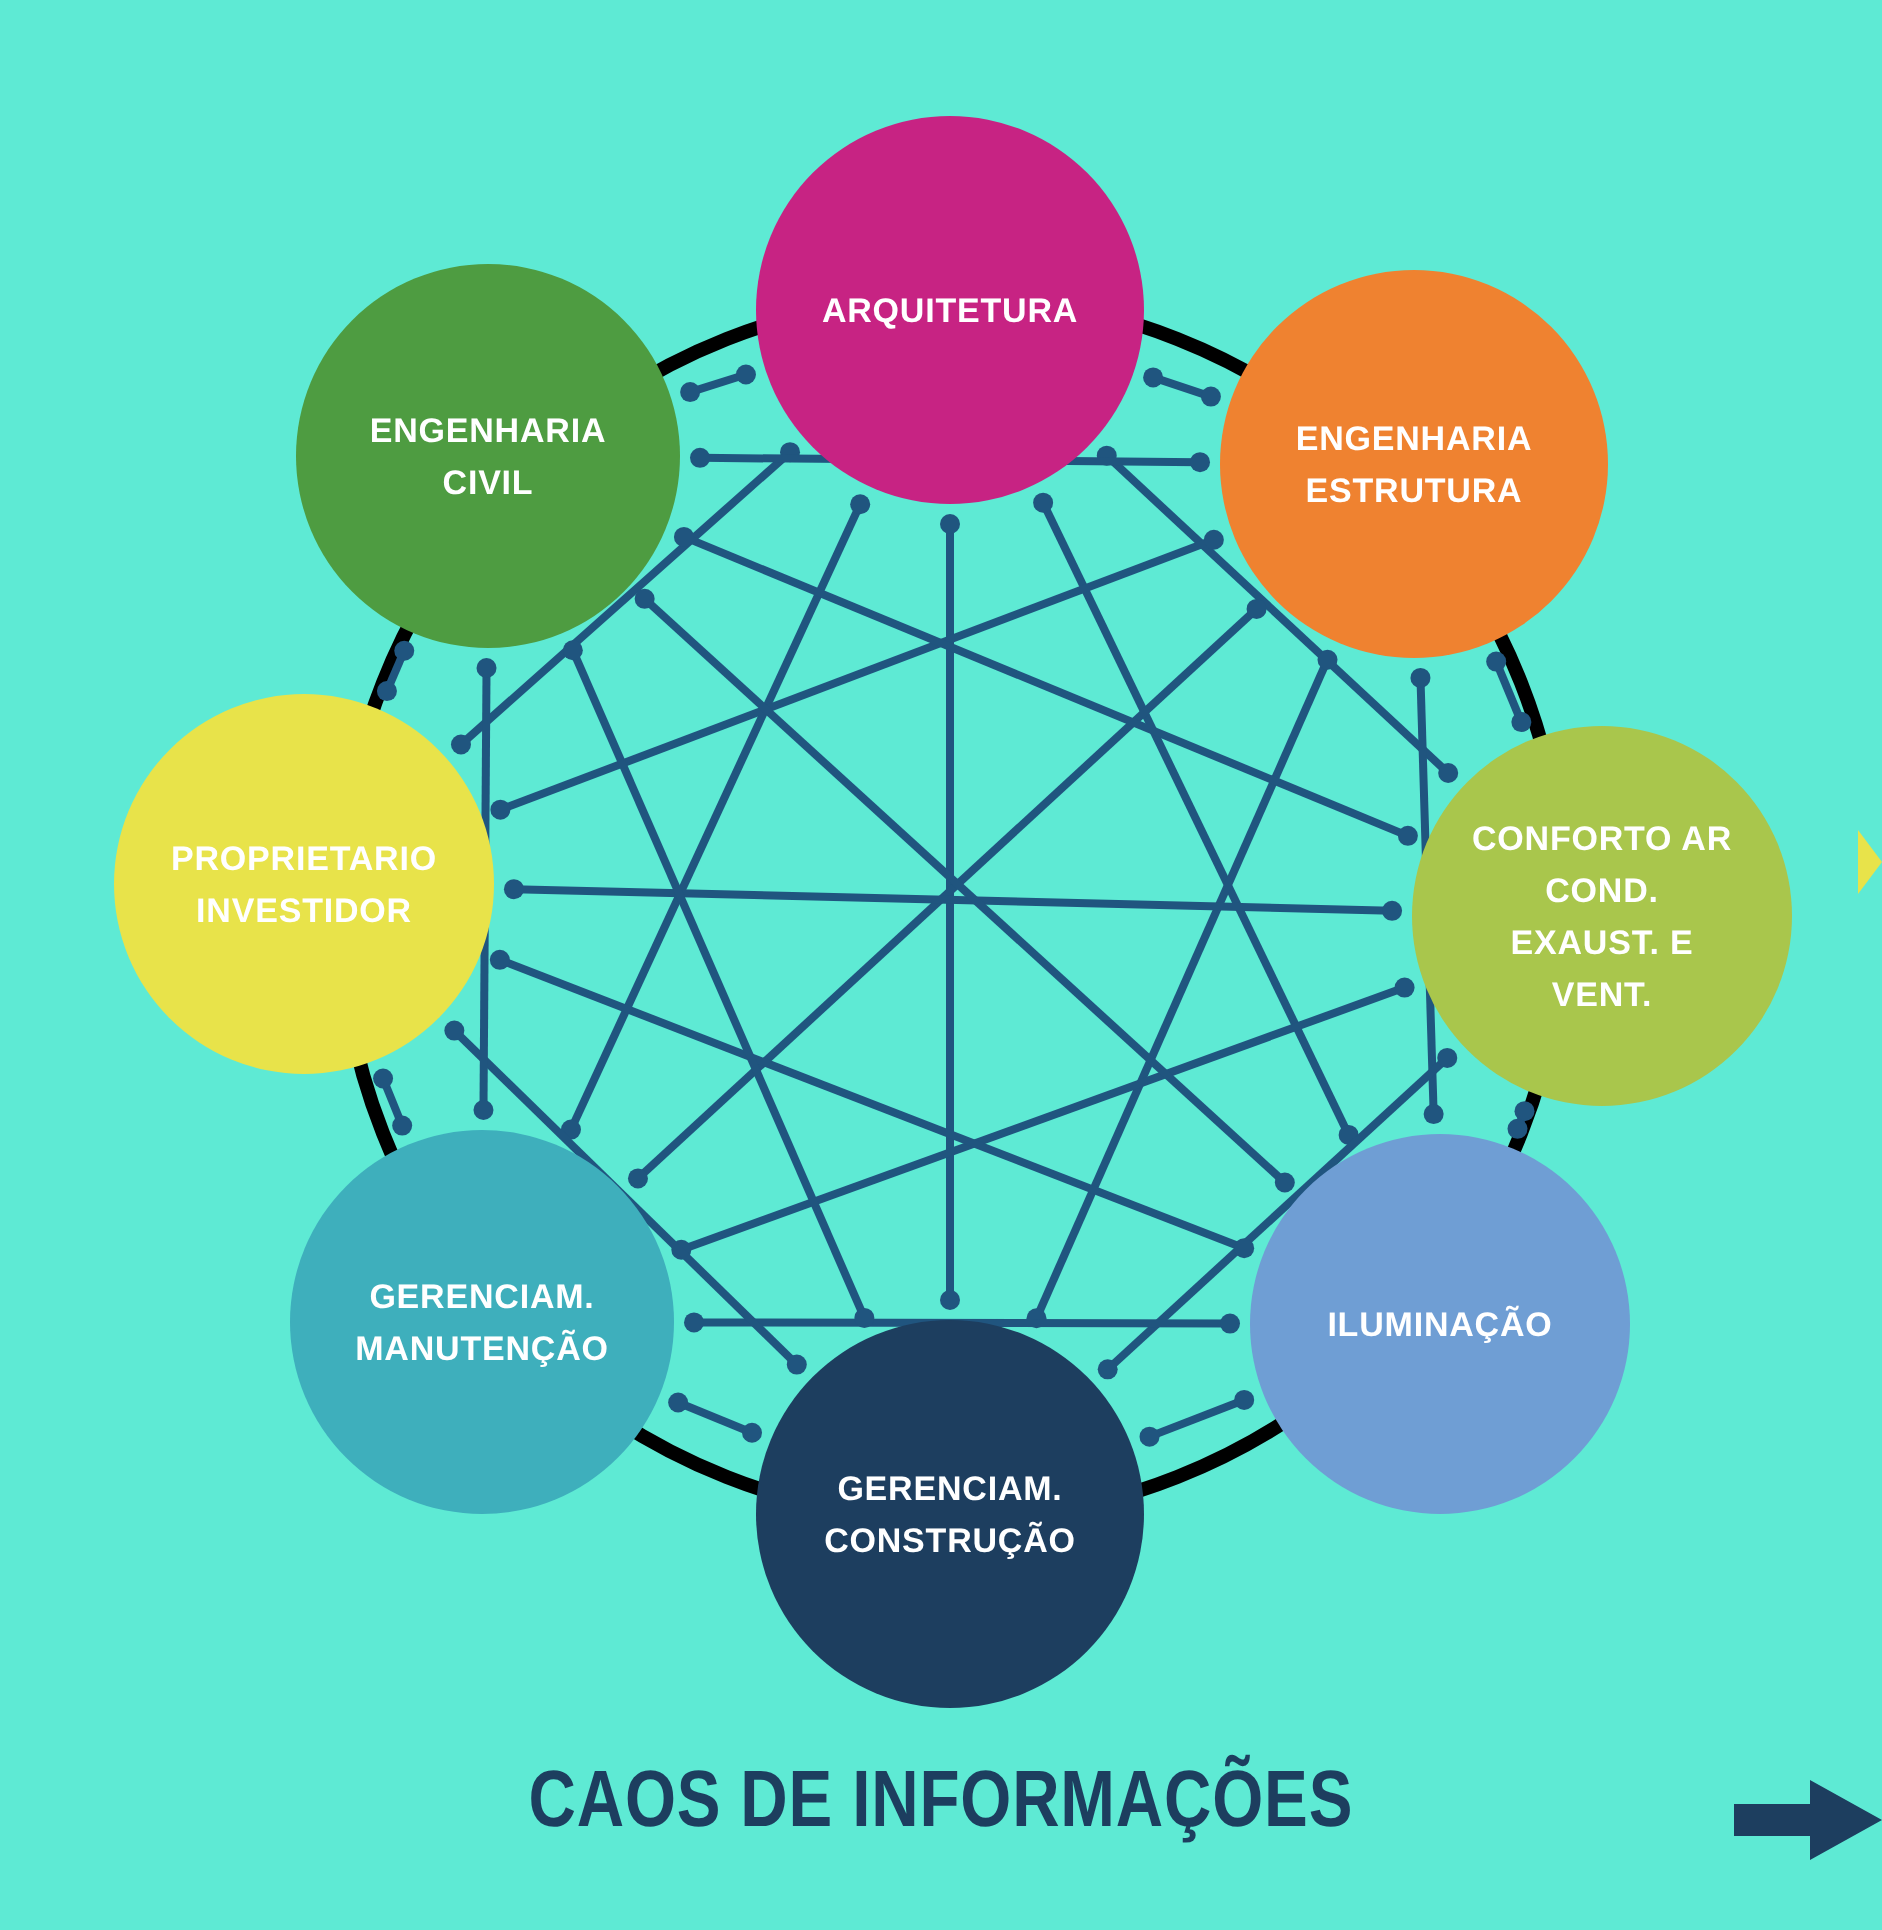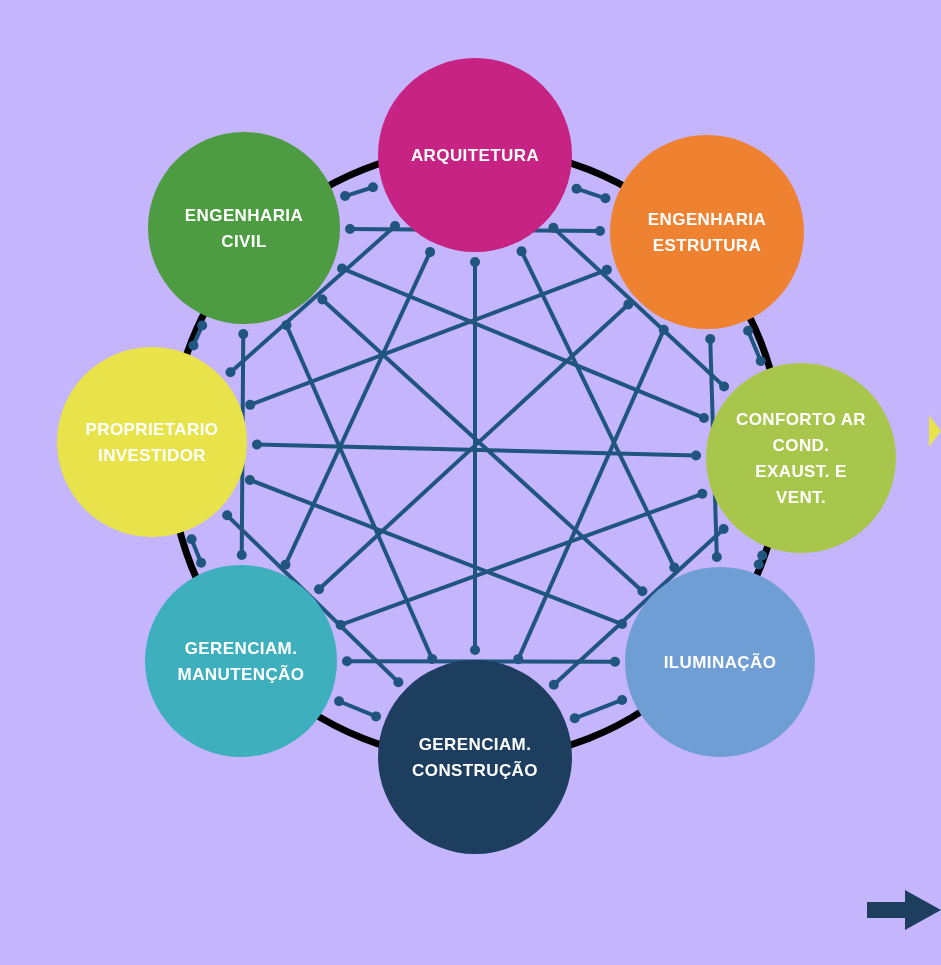--- a/index.html
+++ b/index.html
@@ -5,21 +5,21 @@
   html, body {
     margin: 0;
     padding: 0;
     background: #ffffff;
     font-family: "Liberation Sans", sans-serif;
   }
   .canvas {
     position: relative;
     width: 941px;
     height: 965px;
-    background: #c4b5fd;
+    background: #5eead4;
     overflow: hidden;
   }
   svg.net {
     position: absolute;
     left: 0;
     top: 0;
   }
   svg.net text {
     font-family: "Liberation Sans", sans-serif;
     font-weight: bold;
@@ -155,20 +155,23 @@
       <circle cx="475" cy="757" r="97" fill="#1d3e5f"></circle>
       <text text-anchor="middle" fill="#ffffff" font-size="17"><tspan x="475" y="750">GERENCIAM.</tspan><tspan x="475" y="776">CONSTRUÇÃO</tspan></text>
       <circle cx="241" cy="661" r="96" fill="#3eafbc"></circle>
       <text text-anchor="middle" fill="#ffffff" font-size="17"><tspan x="241" y="654">GERENCIAM.</tspan><tspan x="241" y="680">MANUTENÇÃO</tspan></text>
       <circle cx="152" cy="442" r="95" fill="#e8e34a"></circle>
       <text text-anchor="middle" fill="#ffffff" font-size="17"><tspan x="152" y="435">PROPRIETARIO</tspan><tspan x="152" y="461">INVESTIDOR</tspan></text>
       <circle cx="244" cy="228" r="96" fill="#4e9c41"></circle>
       <text text-anchor="middle" fill="#ffffff" font-size="17"><tspan x="244" y="221">ENGENHARIA</tspan><tspan x="244" y="247">CIVIL</tspan></text>
     </svg>
 
+  <div class="caption-wrap">
+    <span class="caption" style="color: rgb(29, 62, 95);">CAOS DE INFORMAÇÕES</span>
+  </div>
 
   <svg class="arrow-icon" width="74" height="40" viewBox="0 0 74 40">
     <polygon points="0,12 38,12 38,0 74,20 38,40 38,28 0,28" fill="#1d3e5f"></polygon>
   </svg>
 
   <svg class="side-marker" width="12" height="34" viewBox="0 0 12 34">
     <polygon points="0,1 12,17 0,33" fill="#e8e34a"></polygon>
   </svg>
 
 </div>

